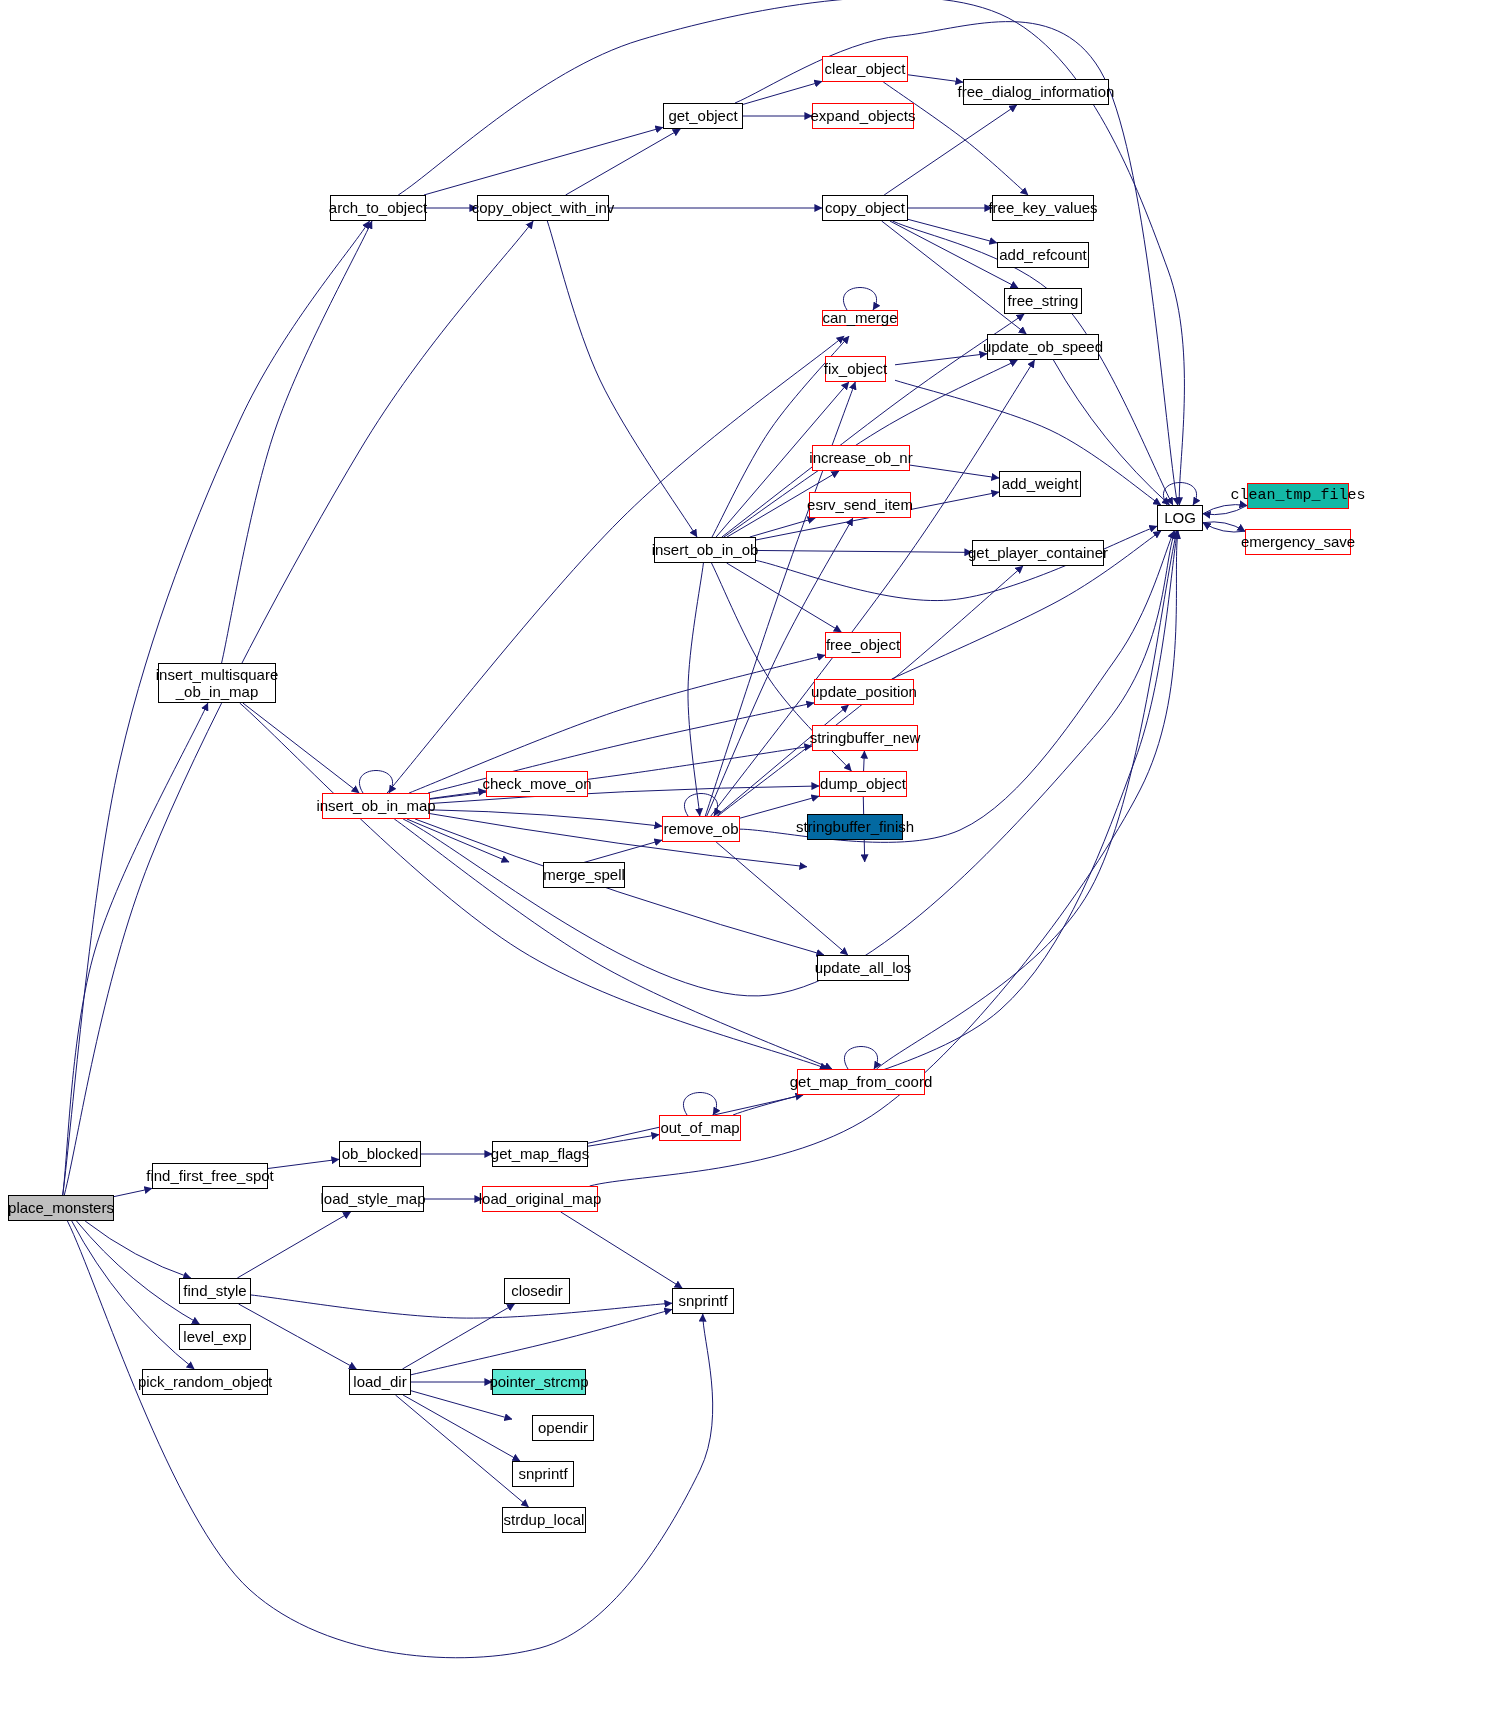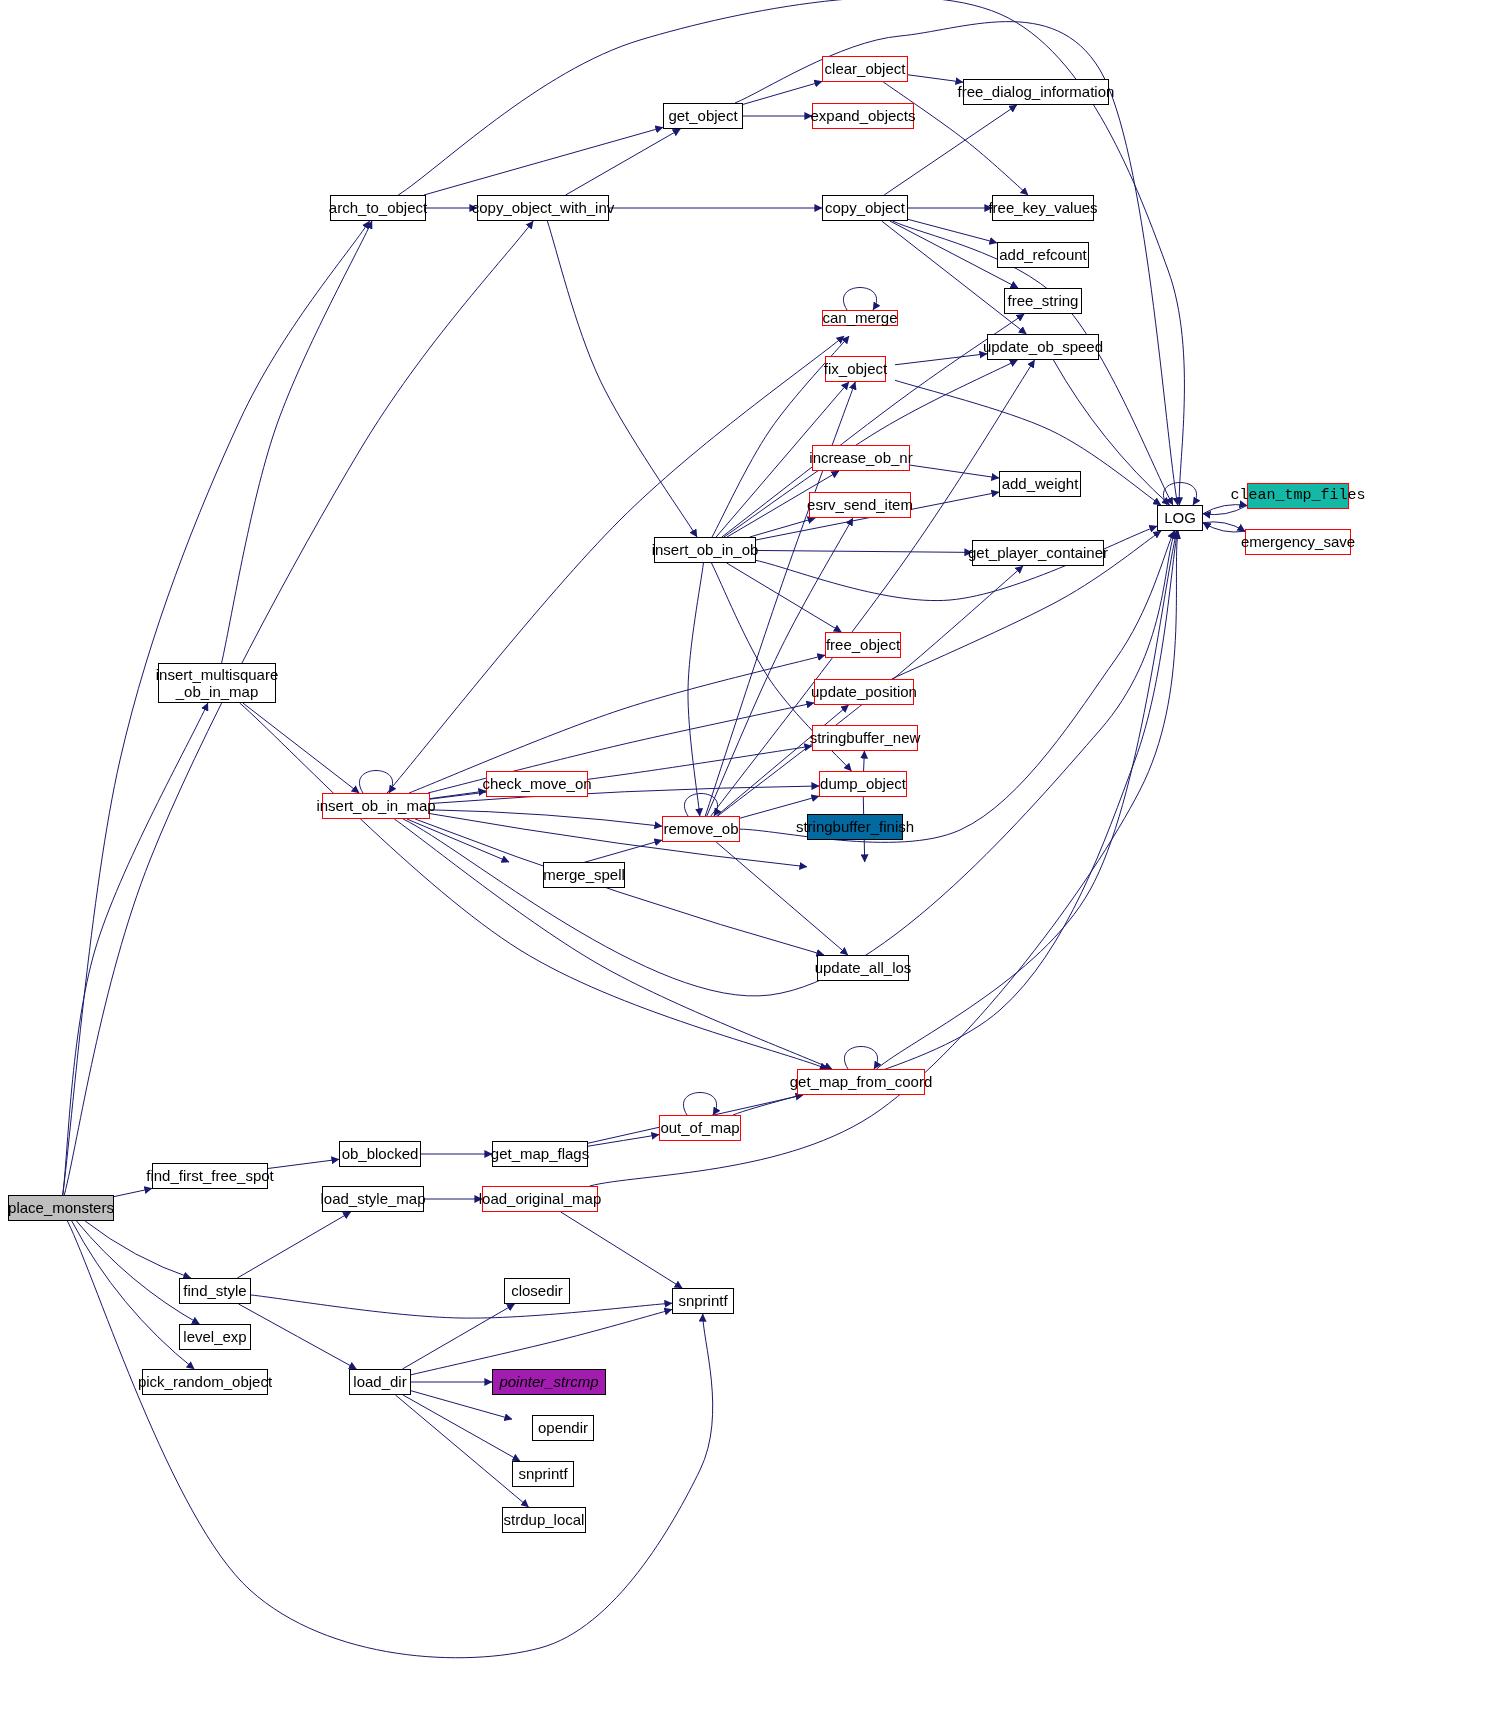--- a/index.html
+++ b/index.html
@@ -184,17 +184,17 @@
     <div class="node" style="left: 339px; top: 1141px; width: 82px; height: 26px; border-color: rgb(0, 0, 0); background: rgb(255, 255, 255); color: rgb(0, 0, 0);"><span>ob_blocked</span></div>
     <div class="node" style="left: 152px; top: 1163px; width: 116px; height: 26px; border-color: rgb(0, 0, 0); background: rgb(255, 255, 255); color: rgb(0, 0, 0);"><span>find_first_free_spot</span></div>
     <div class="node" style="left: 322px; top: 1186px; width: 102px; height: 26px; border-color: rgb(0, 0, 0); background: rgb(255, 255, 255); color: rgb(0, 0, 0);"><span>load_style_map</span></div>
     <div class="node" style="left: 482px; top: 1186px; width: 116px; height: 26px; border-color: rgb(255, 0, 0); background: rgb(255, 255, 255); color: rgb(0, 0, 0);"><span>load_original_map</span></div>
     <div class="node" style="left: 179px; top: 1278px; width: 72px; height: 26px; border-color: rgb(0, 0, 0); background: rgb(255, 255, 255); color: rgb(0, 0, 0);"><span>find_style</span></div>
     <div class="node" style="left: 504px; top: 1278px; width: 66px; height: 26px; border-color: rgb(0, 0, 0); background: rgb(255, 255, 255); color: rgb(0, 0, 0);"><span>closedir</span></div>
     <div class="node" style="left: 672px; top: 1288px; width: 62px; height: 26px; border-color: rgb(0, 0, 0); background: rgb(255, 255, 255); color: rgb(0, 0, 0);"><span>snprintf</span></div>
     <div class="node" style="left: 179px; top: 1324px; width: 72px; height: 26px; border-color: rgb(0, 0, 0); background: rgb(255, 255, 255); color: rgb(0, 0, 0);"><span>level_exp</span></div>
     <div class="node" style="left: 142px; top: 1369px; width: 126px; height: 26px; border-color: rgb(0, 0, 0); background: rgb(255, 255, 255); color: rgb(0, 0, 0);"><span>pick_random_object</span></div>
     <div class="node" style="left: 349px; top: 1369px; width: 62px; height: 26px; border-color: rgb(0, 0, 0); background: rgb(255, 255, 255); color: rgb(0, 0, 0);"><span>load_dir</span></div>
-    <div class="node" style="left: 492px; top: 1369px; width: 114px; height: 26px; border-color: rgb(0, 0, 0); background: #a21caf; color: rgb(0, 0, 0); font-style: italic;"><span>pointer_strcmp</span></div>
+    <div class="node" style="left: 492px; top: 1369px; width: 94px; height: 26px; border-color: rgb(0, 0, 0); background: #5eead4; color: rgb(0, 0, 0);"><span>pointer_strcmp</span></div>
     <div class="node" style="left: 512px; top: 1415px; width: 62px; height: 26px; border-color: rgb(0, 0, 0); background: rgb(255, 255, 255); color: rgb(0, 0, 0); margin-left: 20px;"><span>opendir</span></div>
     <div class="node" style="left: 512px; top: 1461px; width: 62px; height: 26px; border-color: rgb(0, 0, 0); background: rgb(255, 255, 255); color: rgb(0, 0, 0);"><span>snprintf</span></div>
     <div class="node" style="left: 502px; top: 1507px; width: 84px; height: 26px; border-color: rgb(0, 0, 0); background: rgb(255, 255, 255); color: rgb(0, 0, 0);"><span>strdup_local</span></div>
   </div>
 
 </body></html>

